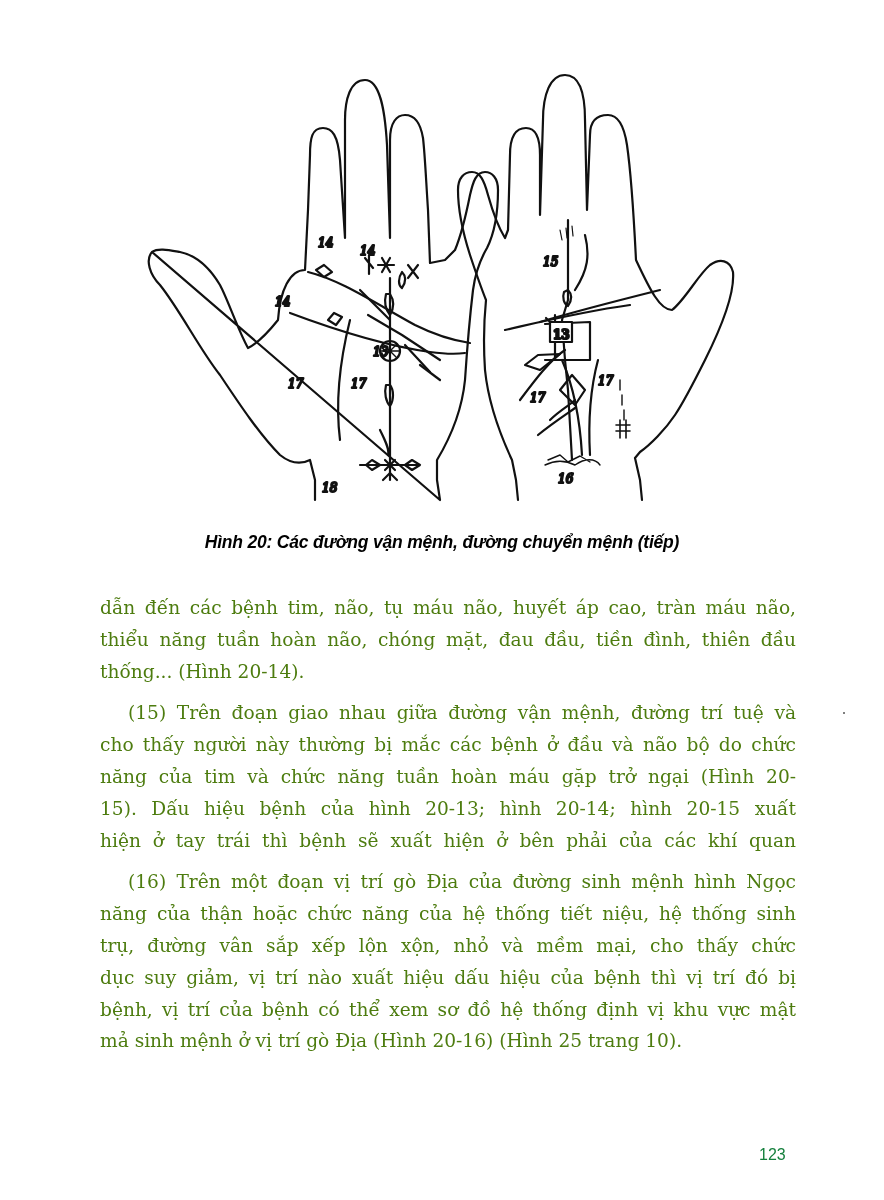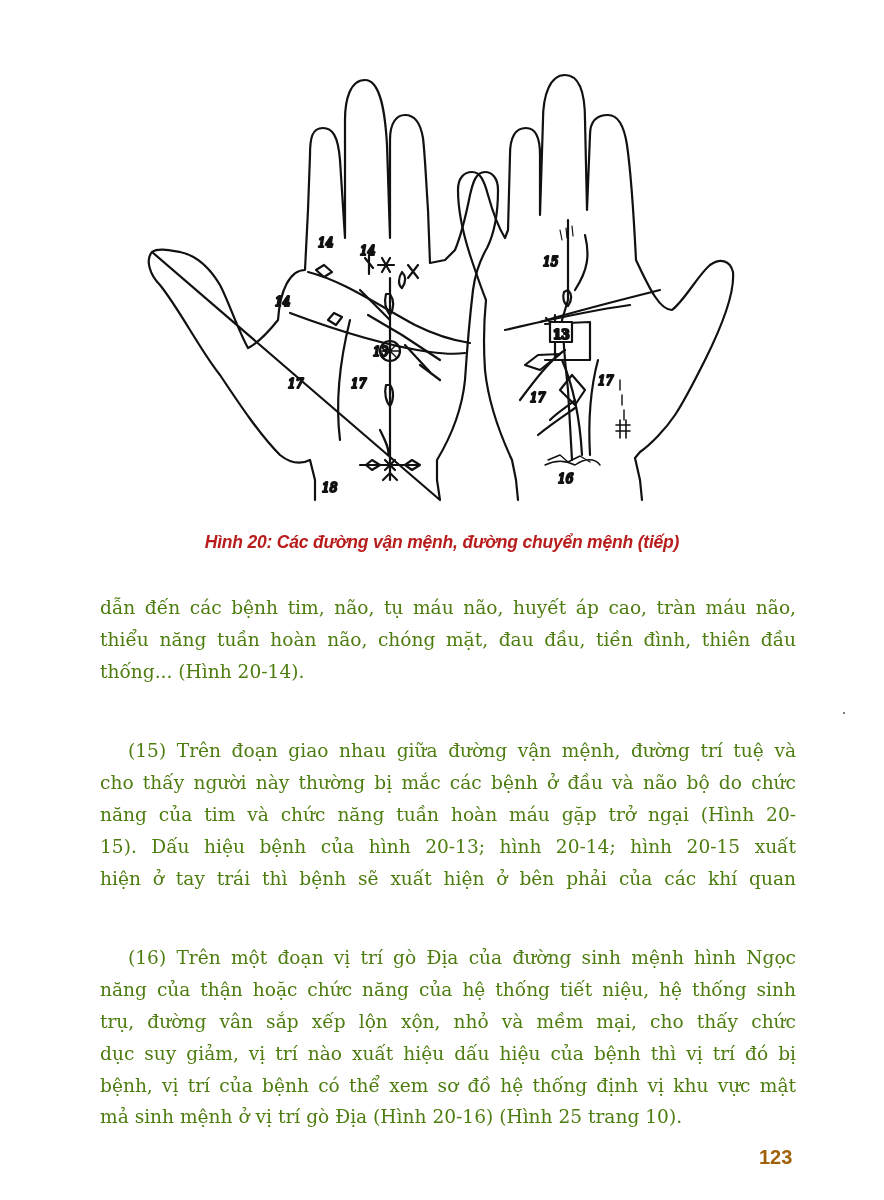--- a/index.html
+++ b/index.html
@@ -1,26 +1,26 @@
 <!DOCTYPE html>
 <html><head>
 <meta charset="utf-8">
 <style>
   html, body { margin: 0; padding: 0; background: #ffffff; }
   body { width: 884px; height: 1200px; position: relative; overflow: hidden; font-family: "DejaVu Serif", serif; color: #1a1a1a; }
   .figure { position: absolute; left: 140px; top: 60px; width: 640px; height: 445px; }
   .figure svg { width: 100%; height: 100%; }
   .fig-label { font-family: "DejaVu Serif", serif; font-style: italic; font-size: 12px; fill: #111; }
-  .caption { position: absolute; left: 0; width: 884px; top: 532px; text-align: center; font-family: "Liberation Sans", sans-serif; font-weight: bold; font-style: italic; font-size: 17.5px; color: #b91c1c; letter-spacing: -0.2px; }
+  .caption { position: absolute; left: 0; width: 884px; top: 532px; text-align: center; font-family: "Liberation Sans", sans-serif; font-weight: bold; font-style: italic; font-size: 17.5px; color: #000000; letter-spacing: -0.2px; }
   .body-text { position: absolute; left: 100px; top: 592px; width: 696px; font-family: "DejaVu Serif", serif; font-size: 18.6px; line-height: 31.8px; color: #4d7c0f; }
   .line { display: block; white-space: nowrap; text-align: justify; text-align-last: justify; height: 31.8px; }
   .line.last { text-align-last: left; }
-  .line.indent { padding-left: 28px; margin-top: 38px; }
+  .line.indent { padding-left: 28px; }
   .para-gap { height: 10px; }
-  .page-number { position: absolute; left: 759px; top: 1146px; font-family: "Liberation Sans", sans-serif; font-weight: bold; font-size: 20px; color: #a16207; }
+  .page-number { position: absolute; left: 759px; top: 1146px; font-family: "Liberation Sans", sans-serif; font-weight: normal; font-size: 16px; color: #15803d; }
   .stray-dot { position: absolute; left: 843px; top: 712px; width: 2px; height: 2px; background: #555; border-radius: 50%; }
 </style>
 </head>
 <body>
 
 <div class="figure">
   <svg viewBox="0 0 640 445" xmlns="http://www.w3.org/2000/svg" fill="none" stroke="#111" stroke-width="2.2" stroke-linecap="round" stroke-linejoin="round">
 
     <g>
       <path d="M12,192 C5,200 10,215 20,225 C40,250 60,290 80,315 C100,345 120,375 140,395 C150,403 160,405 170,400

